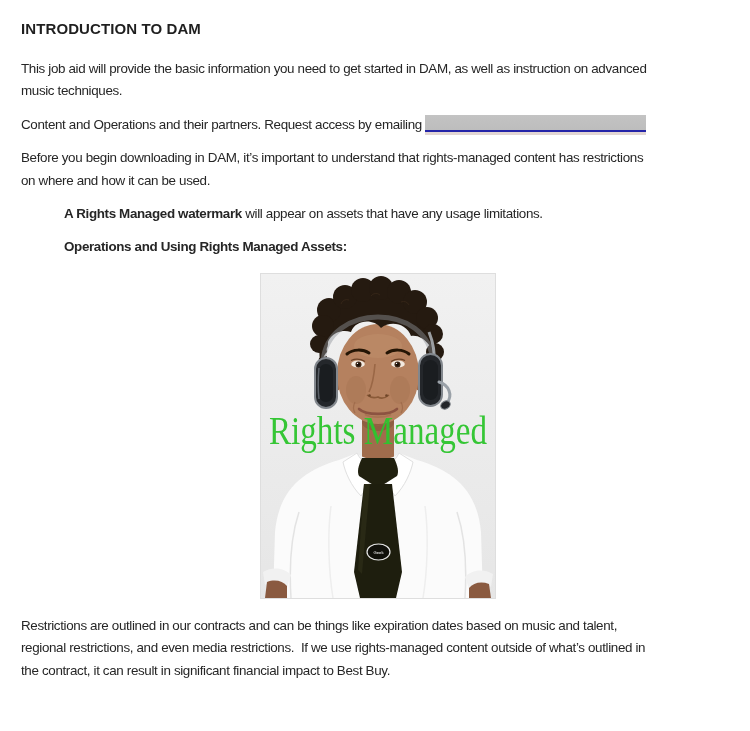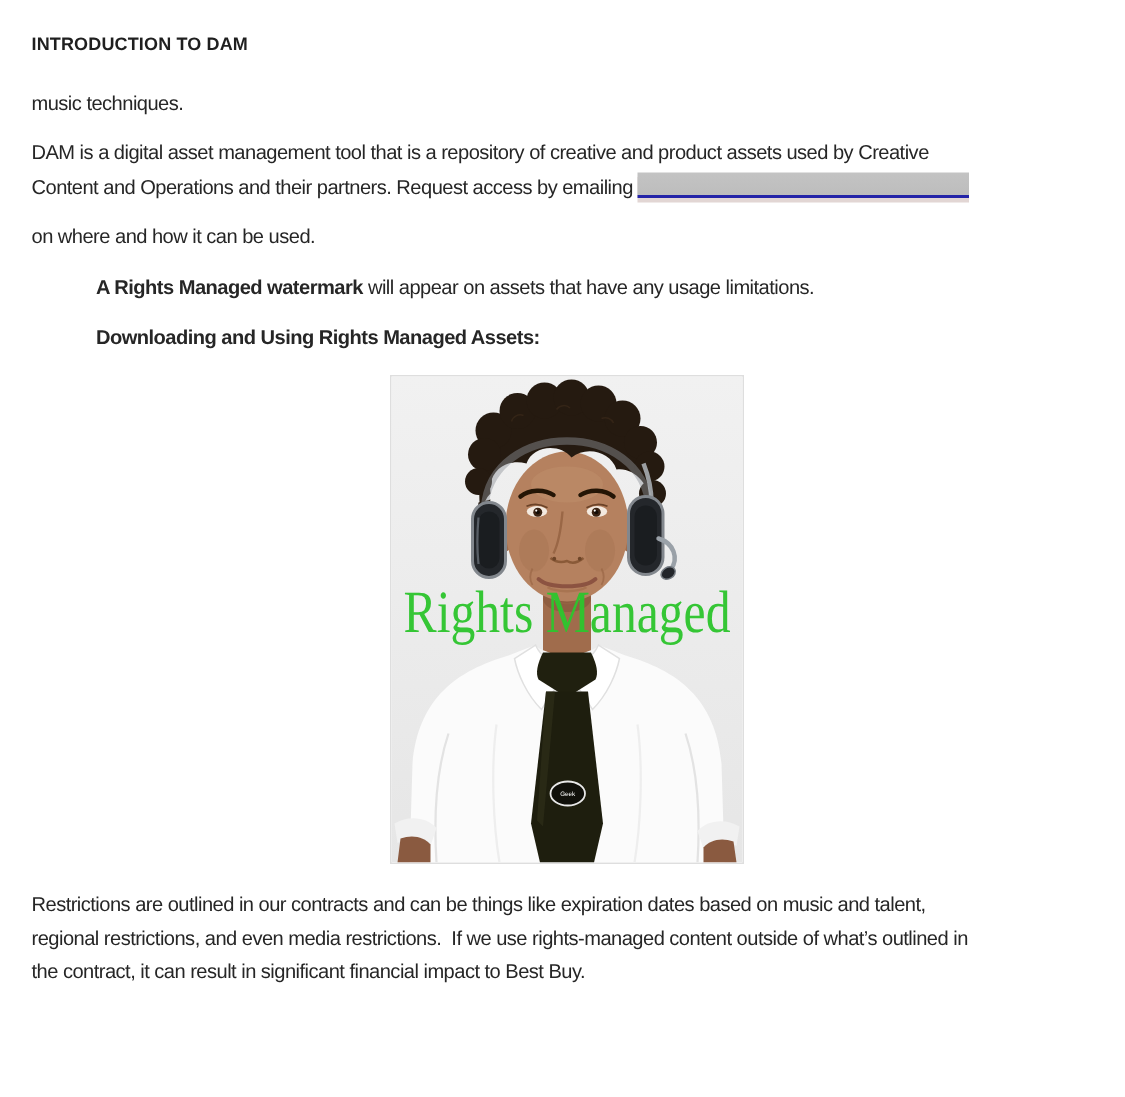--- a/index.html
+++ b/index.html
@@ -9,21 +9,21 @@
     font-family: "Liberation Sans", "DejaVu Sans", sans-serif;
     color: #262626;
     overflow: hidden;
   }
   .page {
     box-sizing: border-box;
     width: 750px; height: 731px;
     padding: 21px 18px 0 21px;
   }
   h1.doc-heading {
-    font-size: 12px;
+    font-size: 15px;
     line-height: 16px;
     font-weight: bold;
     margin: 0 0 21px 0;
     color: #1f1f1f;
     letter-spacing: 0.1px;
   }
   .para { margin: 0 0 11px 0; }
   .line {
     font-size: 13.4px;
     line-height: 22.4px;
@@ -52,38 +52,39 @@
   .para-after-photo { margin-top: 12px; }
 </style>
 </head>
 <body>
 
 <div class="page">
 
   <h1 class="doc-heading">INTRODUCTION TO DAM</h1>
 
   <div class="para">
+    <div class="line">This job aid will provide the basic information you need to get started in DAM, as well as instruction on advanced</div>
     <div class="line">music techniques.</div>
   </div>
 
   <div class="para">
-    <div class="line">DAM is a digital asset management tool that is a repository of creative and product assets used by Creative</div>
     <div class="line"><span>Content and Operations and their partners. Request access by emailing </span><span class="redacted-link"></span></div>
   </div>
 
   <div class="para">
+    <div class="line">Before you begin downloading in DAM, it’s important to understand that rights-managed content has restrictions</div>
     <div class="line">on where and how it can be used.</div>
   </div>
 
   <div class="para">
     <div class="line"><span class="bold">A Rights Managed watermark</span><span> will appear on assets that have any usage limitations.</span></div>
   </div>
 
   <div class="para">
-    <div class="line bold">Downloading and Using Rights Managed Assets:</div>
+    <div class="line bold">Operations and Using Rights Managed Assets:</div>
   </div>
 
   <div class="photo-wrap">
     <svg class="photo" viewBox="0 0 234 324" xmlns="http://www.w3.org/2000/svg">
       <defs>
         <linearGradient id="bgGrad" x1="0" y1="0" x2="0" y2="1">
           <stop offset="0" stop-color="#f1f1f1"></stop>
           <stop offset="1" stop-color="#e6e6e6"></stop>
         </linearGradient>
       </defs>

